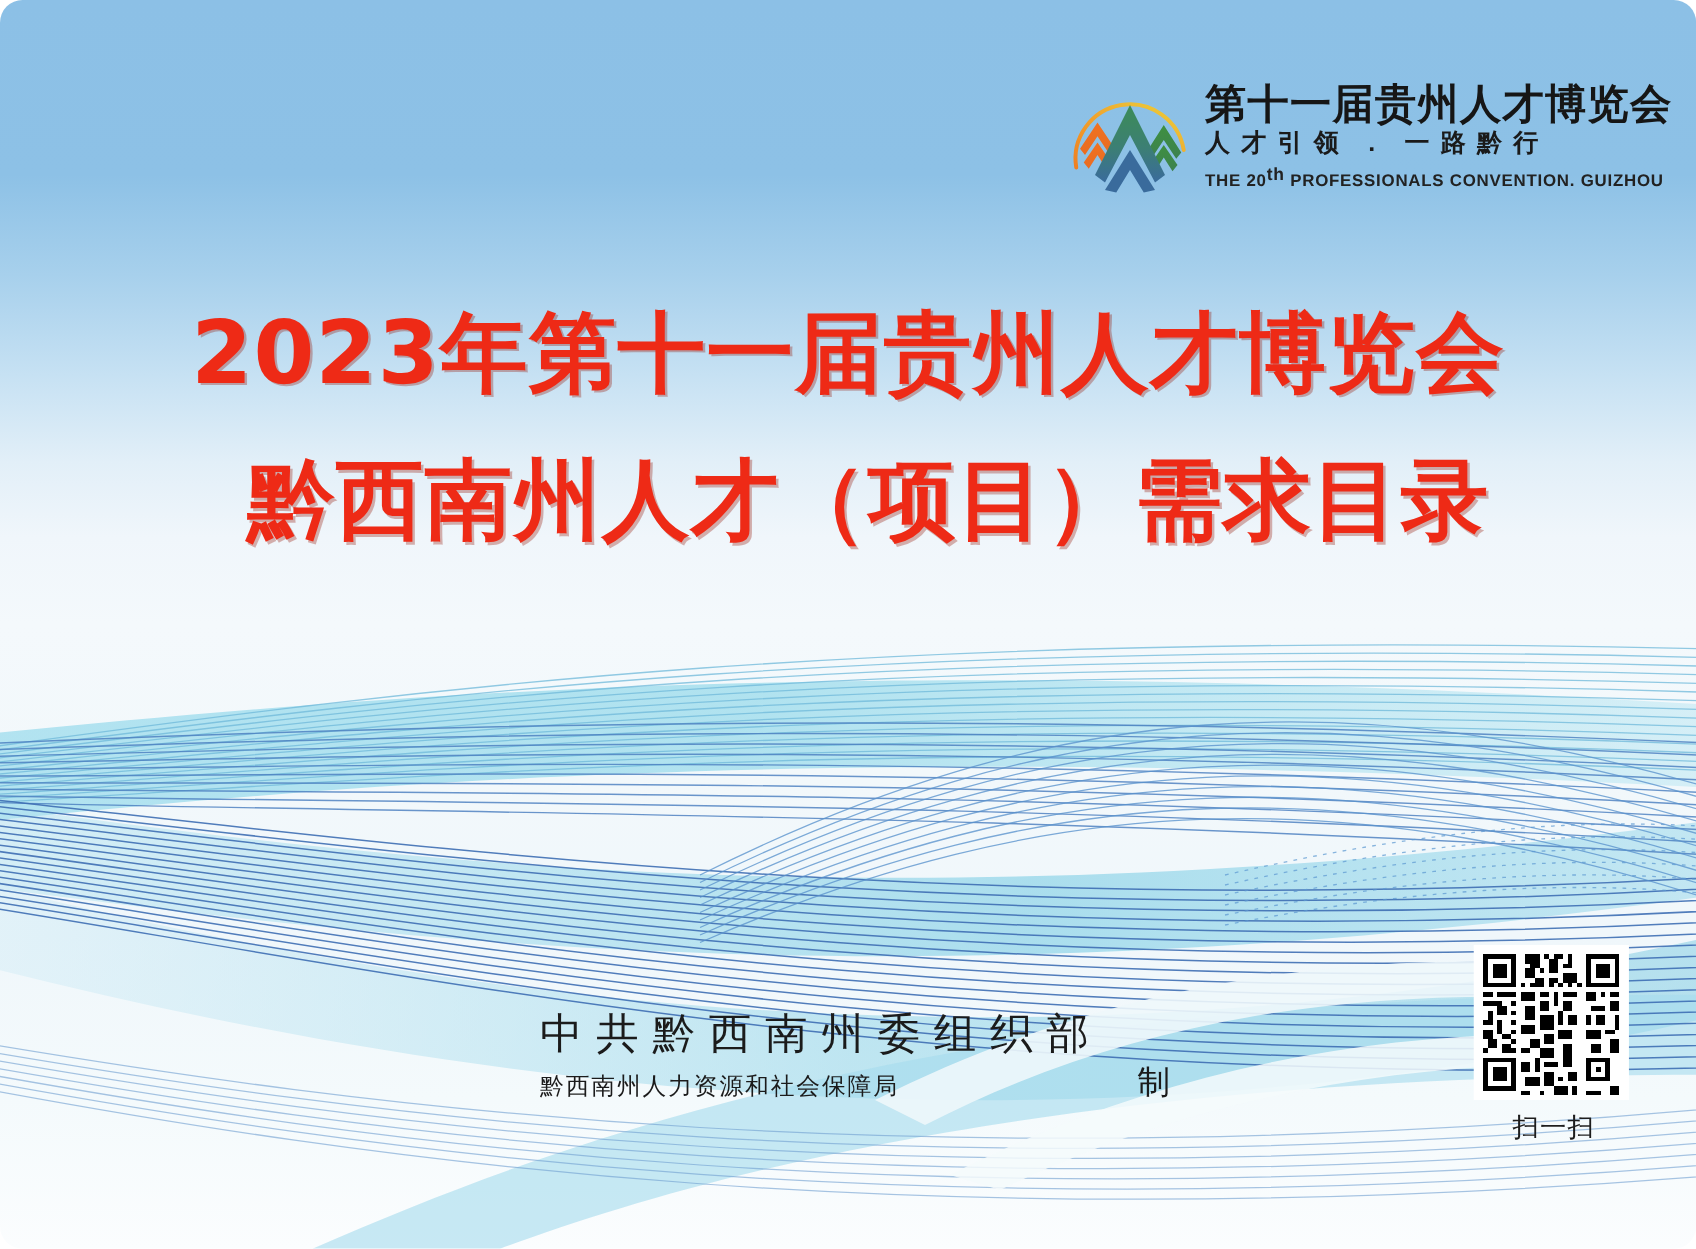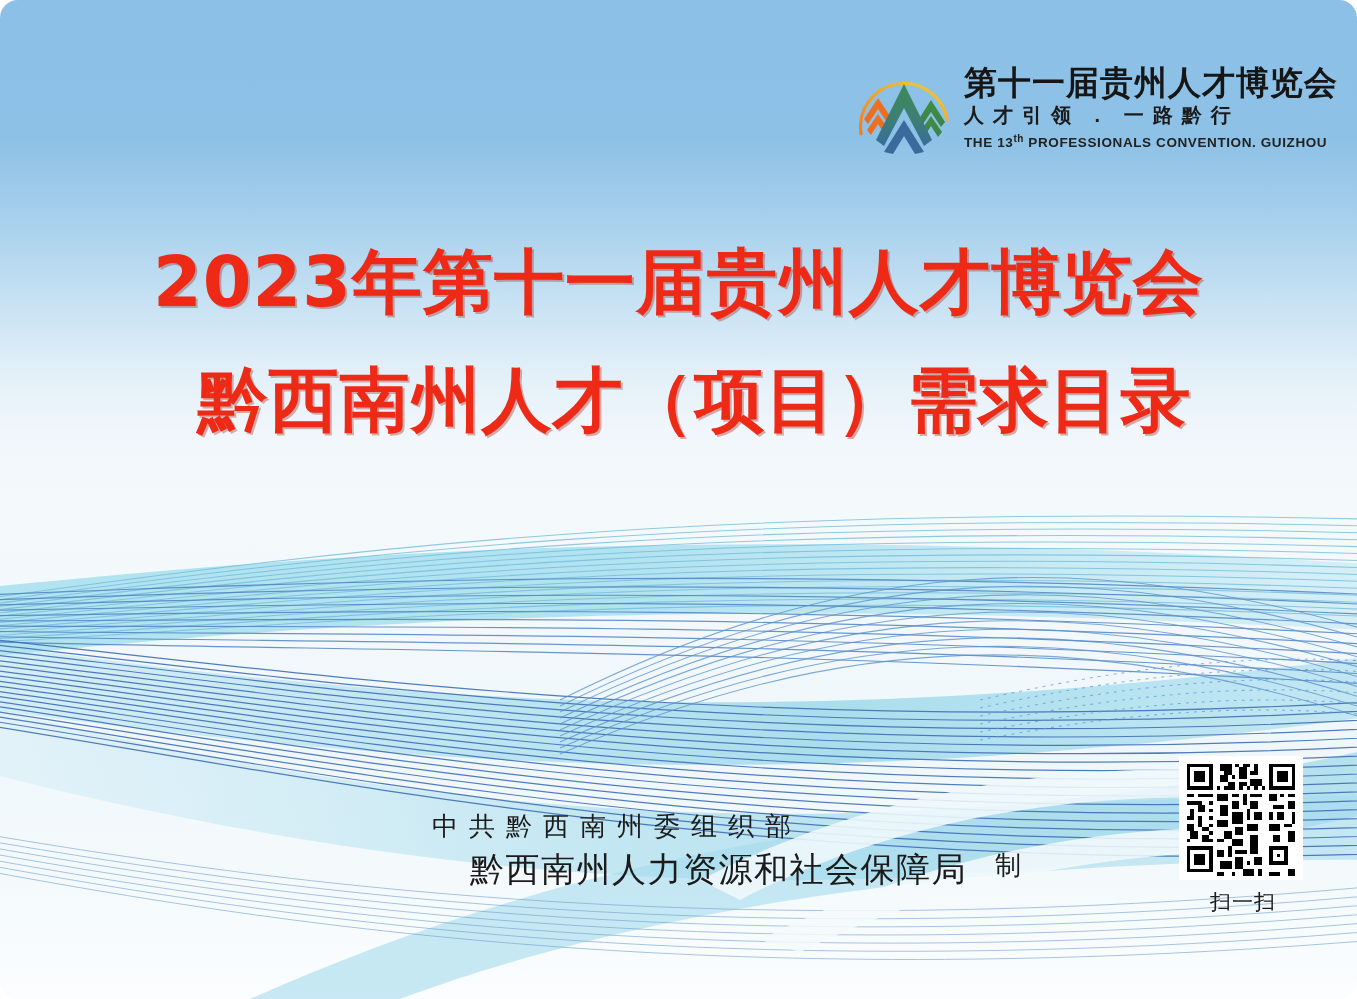--- a/index.html
+++ b/index.html
@@ -78,21 +78,21 @@
   .logo-line3 {
     font-size: 13.5px;
     font-weight: bold;
     color: #222222;
     letter-spacing: 0.6px;
     line-height: 20px;
     white-space: nowrap;
     font-family: "Liberation Sans", sans-serif;
   }
   .logo-line3 sup {
-    font-size: 10px;
+    font-size: 14px;
     vertical-align: 5px;
   }
 
   
   #title-area {
     position: absolute;
     left: 0;
     top: 236px;
     width: 1357px;
     text-align: center;
@@ -123,35 +123,34 @@
     position: absolute;
     left: 432px;
     top: 806px;
     display: flex;
     align-items: center;
   }
   #issuer-lines {
     text-align: left;
   }
   .issuer-line-top {
-    font-size: 26px;
+    font-size: 34px;
     color: #1b1b1b;
     letter-spacing: 11px;
     line-height: 42px;
     white-space: nowrap;
-    font-family: Liberation Serif, serif;
+    font-family: Liberation Sans, sans-serif;
   }
   .issuer-line-bottom {
-    font-size: 34px;
+    font-size: 19px;
     color: #1b1b1b;
     letter-spacing: 1.5px;
     line-height: 42px;
     white-space: nowrap;
     font-family: "DejaVu Sans", "Liberation Sans", sans-serif;
-    margin-left: 38px;
   }
   #issuer-suffix {
     font-size: 26px;
     color: #1b1b1b;
     margin-left: 28px;
     margin-top: 34px;
     white-space: nowrap;
     font-family: "DejaVu Sans", "Liberation Sans", sans-serif;
   }
 
@@ -335,21 +334,21 @@
       <path d="M 79 38 L 93 60 L 89 65 L 79 50 L 69 65 L 65 60 Z" fill="url(#rightPeak)"></path>
       <path d="M 79 54 L 90 70 L 86 75 L 79 64 L 72 75 L 68 70 Z" fill="url(#rightPeak)"></path>
 
       <path d="M 52 22 L 80 78 L 72 84 L 52 46 L 32 84 L 24 78 Z" fill="url(#midPeak)"></path>
       <path d="M 52 58 L 72 90 L 63 92 L 52 74 L 41 92 L 32 90 Z" fill="#3a6b9c"></path>
     </svg>
 
     <div id="logo-text">
       <div class="logo-line1">第十一届贵州人才博览会</div>
       <div class="logo-line2">人才引领  .  一路黔行</div>
-      <div class="logo-line3"><span>THE 13</span><sup>th</sup><span> PROFESSIONALS  CONVENTION. GUIZHOU</span></div>
+      <div class="logo-line3"><span>THE 20</span><sup>th</sup><span> PROFESSIONALS  CONVENTION. GUIZHOU</span></div>
     </div>
   </div>
 
   <div id="title-area">
     <div class="main-title" id="title-line-1">2023年第十一届贵州人才博览会</div>
     <div class="main-title" id="title-line-2">黔西南州人才（项目）需求目录</div>
   </div>
 
   <div id="issuer-block">
     <div id="issuer-lines">

